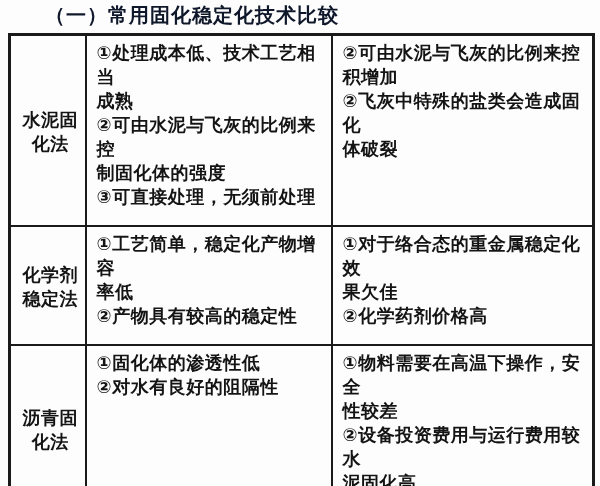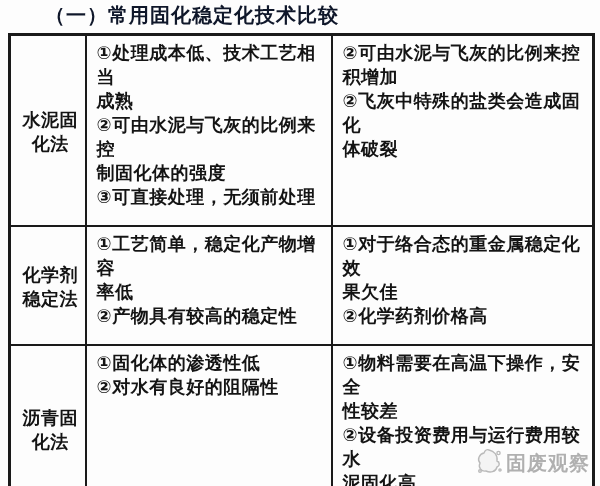--- a/index.html
+++ b/index.html
@@ -131,27 +131,14 @@
 ②对水有良好的阻隔性</td>
         <td class="content-cell">①物料需要在高温下操作，安全
 性较差
 ②设备投资费用与运行费用较水
 泥固化高</td>
       </tr>
 
     </tbody>
   </table>
 
-  <div class="watermark">
-    <span class="wm-icon">
-      <svg width="30" height="30" viewBox="0 0 30 30">
-        <g fill="none" stroke="#a8a8a8" stroke-width="1.4">
-          <path d="M15 4 C20 5, 24 9, 23 15 C26 16, 26 20, 23 21 C22 26, 16 27, 12 25 C7 26, 4 21, 6 17 C3 14, 5 8, 10 7 C11 4, 13 3, 15 4 Z" fill="#f2f2f2"></path>
-          <circle cx="24.5" cy="7" r="1.6"></circle>
-          <circle cx="6" cy="25" r="1.3"></circle>
-          <circle cx="26" cy="24" r="1.1"></circle>
-        </g>
-      </svg>
-    </span>
-    <span class="wm-text">固废观察</span>
-  </div>
 
 </div>
 
 </body></html>

